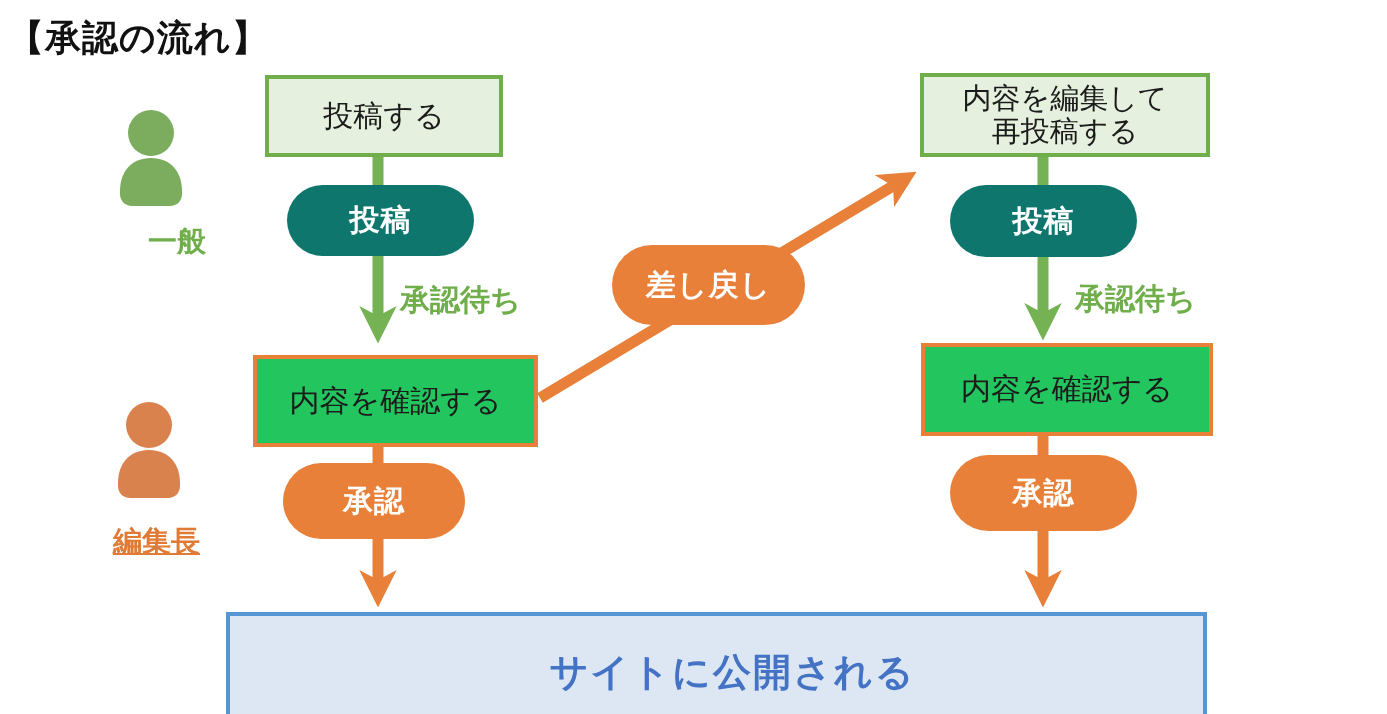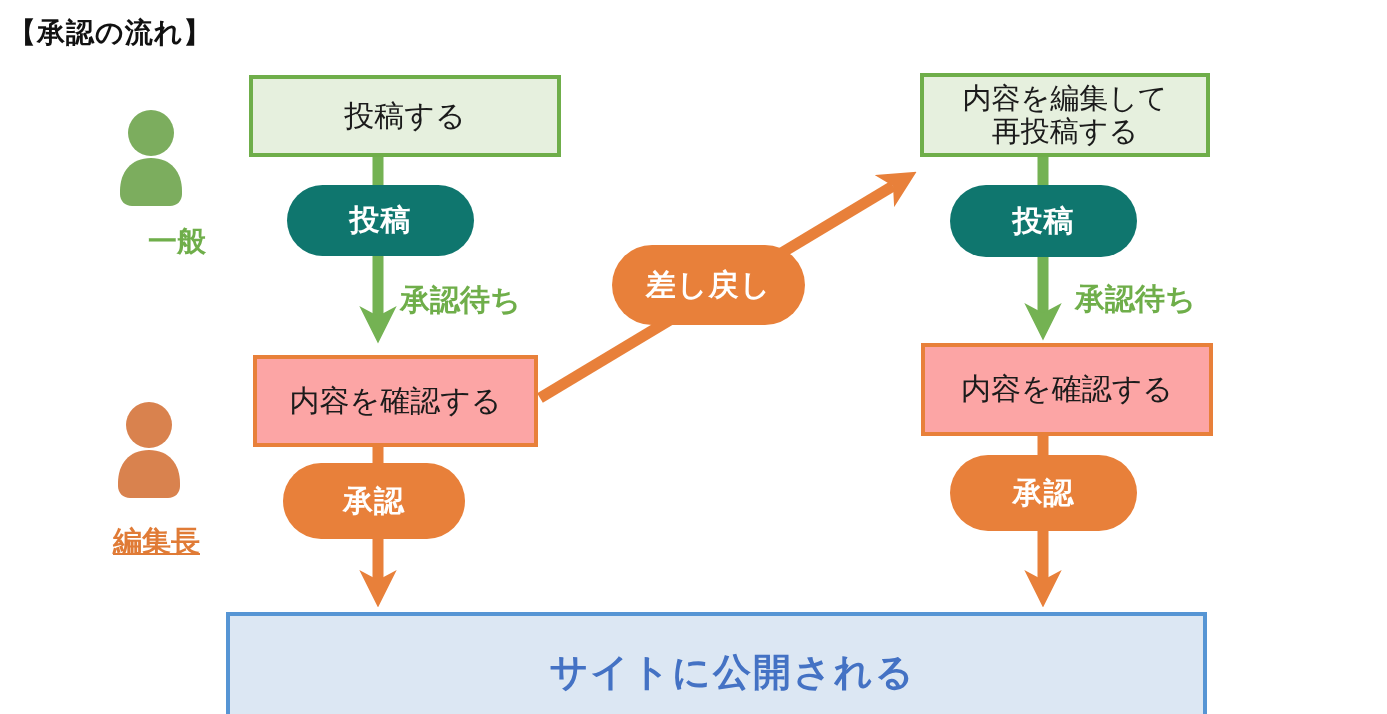--- a/index.html
+++ b/index.html
@@ -3,26 +3,26 @@
 <meta charset="utf-8">
 <style>
   html,body{margin:0;padding:0;background:#ffffff;}
   body{font-family:"Liberation Sans","DejaVu Sans",sans-serif;}
   #stage{position:relative;width:1387px;height:714px;background:#ffffff;overflow:hidden;}
   #arrow-layer{position:absolute;left:0;top:0;width:1387px;height:714px;z-index:1;}
   .abs{position:absolute;box-sizing:border-box;}
   .z2{z-index:2;}
   .z3{z-index:3;}
 
-  .title{left:8px;top:14px;font-size:28px;font-weight:bold;color:#111111;letter-spacing:1px;}
+  .title{left:8px;top:14px;font-size:36px;font-weight:bold;color:#111111;letter-spacing:1px;}
 
   .proc-box{display:flex;align-items:center;justify-content:center;text-align:center;
             font-size:30px;color:#1b1b1b;line-height:1.15;}
   .green-box{background:#e6f0de;border:4px solid #6fae4a;}
-  .orange-box{background:#fca5a5;border:4px solid #e8803a;}
+  .orange-box{background:#22c55e;border:4px solid #e8803a;}
 
   .pill{display:flex;align-items:center;justify-content:center;color:#ffffff;
         font-weight:bold;font-size:30px;letter-spacing:1px;}
   .pill-green{background:#0f766e;border-radius:36px;}
   .pill-orange{background:#e8803a;border-radius:40px;}
 
   .flow-label{font-size:30px;font-weight:bold;white-space:nowrap;}
   .label-green{color:#6fae4a;}
   .label-orange{color:#e07b36;}
 
@@ -60,21 +60,21 @@
     <path d="M33 48 C13 48 2 62 2 81 L2 84 C2 91 7 96 14 96 L52 96 C59 96 64 91 64 84 L64 81 C64 62 53 48 33 48 Z" fill="#7cad5e"></path>
   </svg>
   <div class="abs z2 actor-label label-green" style="left:96px;top:222px;width:110px;">一般</div>
 
   <svg class="abs z2" style="left:116px;top:402px;" width="66" height="96" xmlns="http://www.w3.org/2000/svg">
     <circle cx="33" cy="23" r="23" fill="#d9824e"></circle>
     <path d="M33 48 C13 48 2 62 2 81 L2 84 C2 91 7 96 14 96 L52 96 C59 96 64 91 64 84 L64 81 C64 62 53 48 33 48 Z" fill="#d9824e"></path>
   </svg>
   <div class="abs z2 actor-label label-orange" style="left:90px;top:522px;width:110px;text-decoration:underline;">編集長</div>
 
-  <div class="abs z2 proc-box green-box" style="left:249px;top:75px;width:312px;height:82px;">投稿する</div>
+  <div class="abs z2 proc-box green-box" style="left:265px;top:75px;width:238px;height:82px;">投稿する</div>
 
   <div class="abs z2 pill pill-green" style="left:287px;top:185px;width:187px;height:71px;">投稿</div>
 
   <div class="abs z2 flow-label label-green" style="left:400px;top:280px;">承認待ち</div>
 
   <div class="abs z2 proc-box orange-box" style="left:253px;top:355px;width:285px;height:92px;">内容を確認する</div>
 
   <div class="abs z2 pill pill-orange" style="left:283px;top:463px;width:182px;height:76px;">承認</div>
 
   <div class="abs z2 proc-box green-box" style="left:920px;top:73px;width:290px;height:84px;font-size:29px;">

